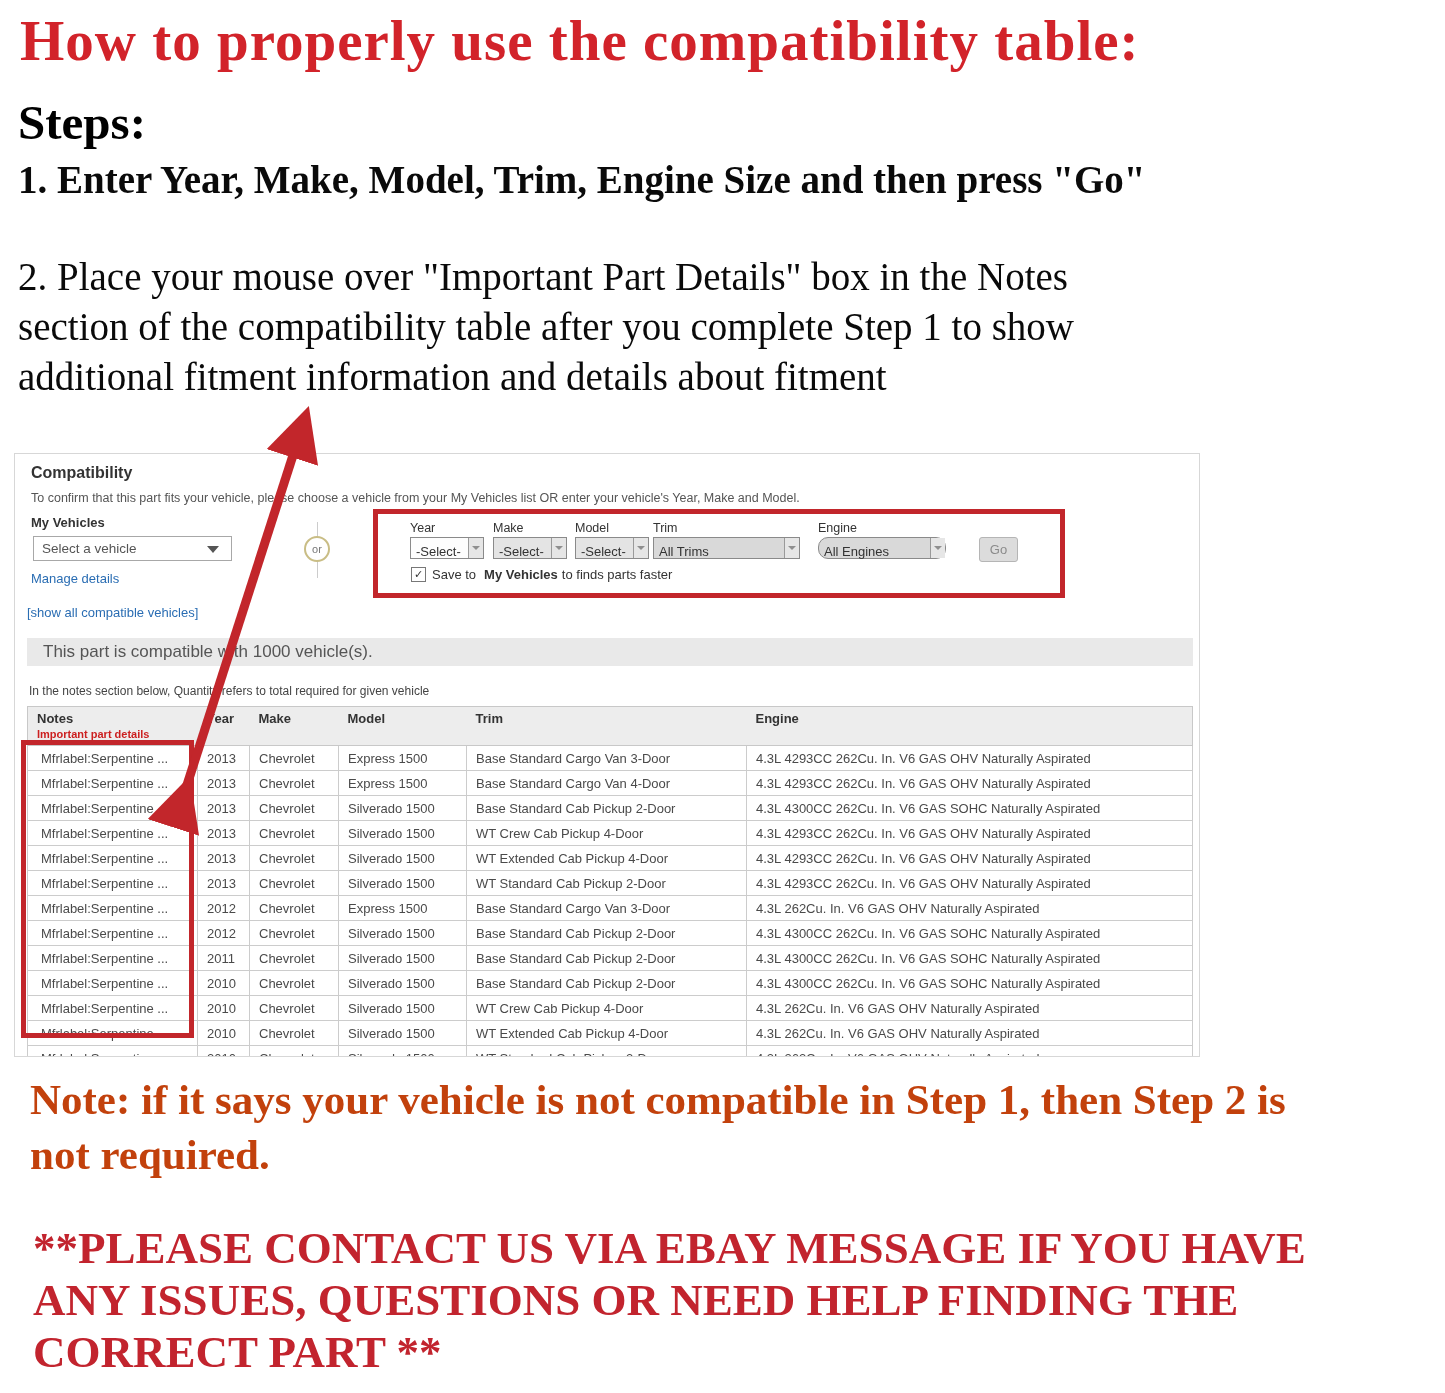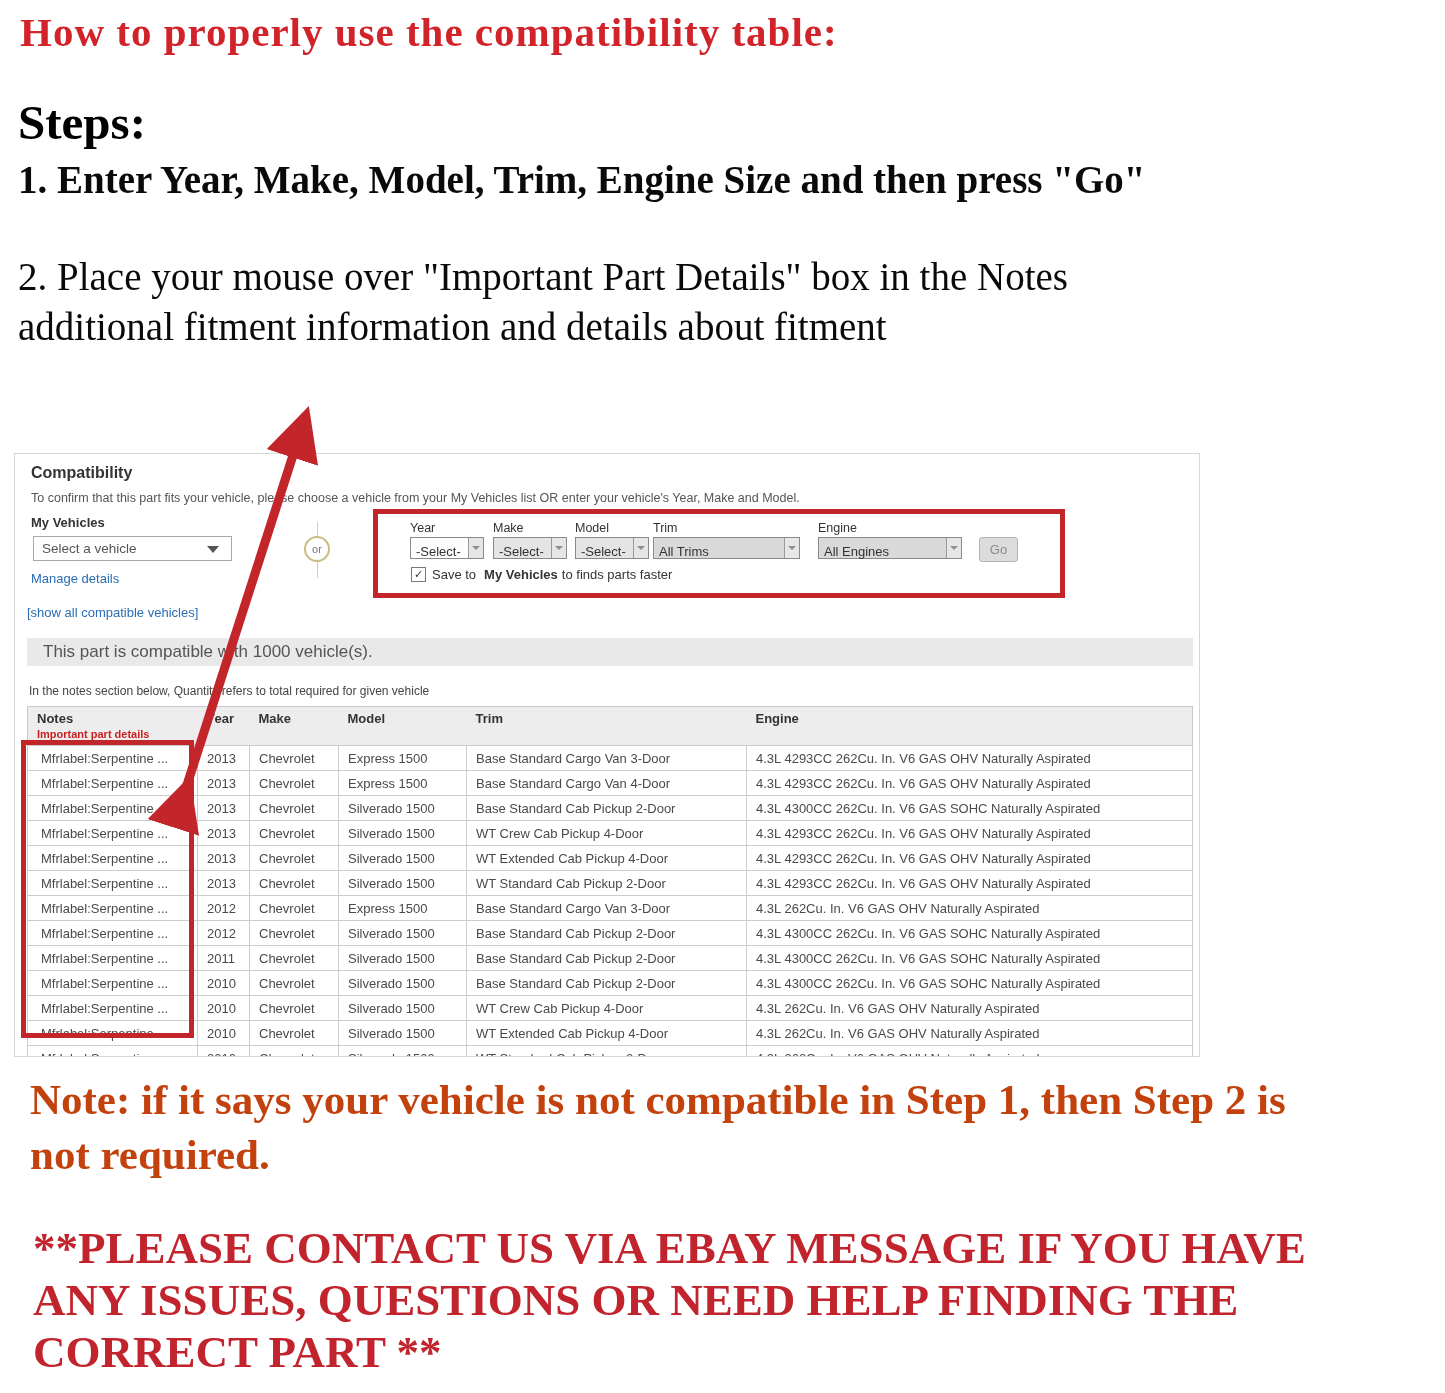--- a/index.html
+++ b/index.html
@@ -1,21 +1,21 @@
 <!DOCTYPE html>
 <html><head>
 <meta charset="utf-8">
 <style>
   html,body{margin:0;padding:0;background:#fff;}
   body{position:relative;width:1445px;height:1393px;overflow:hidden;
        font-family:"Liberation Serif", serif;}
 
   
   .abs{position:absolute;}
-  .page-title{left:20px;top:8px;font-size:41px;font-weight:bold;color:#d2232a;
+  .page-title{left:20px;top:8px;font-size:57px;font-weight:bold;color:#d2232a;
               letter-spacing:1px;white-space:nowrap;}
   .steps-heading{left:18px;top:94px;font-size:49px;font-weight:bold;color:#000;}
   .step1{left:18px;top:157px;font-size:39px;font-weight:bold;color:#0a0a0a;white-space:nowrap;}
   .step2{left:18px;top:252px;font-size:39px;font-weight:normal;color:#0a0a0a;line-height:50px;white-space:nowrap;}
   .note-block{left:30px;top:1072px;font-size:43px;font-weight:bold;color:#c2410c;line-height:55px;white-space:nowrap;}
   .contact-block{left:33px;top:1222px;font-size:45px;font-weight:bold;color:#c2242e;line-height:52px;white-space:nowrap;}
 
   
   .card{left:14px;top:453px;width:1186px;height:604px;background:#fff;
         border:1px solid #d7d7d7;box-sizing:border-box;overflow:hidden;
@@ -83,20 +83,21 @@
   .arrow-svg{left:0;top:0;width:1445px;height:1393px;pointer-events:none;}
 </style>
 </head>
 <body>
 
 <div class="abs page-title">How to properly use the compatibility table:</div>
 <div class="abs steps-heading">Steps:</div>
 <div class="abs step1">1. Enter Year, Make, Model, Trim, Engine Size and then press "Go"</div>
 <div class="abs step2">
   <div>2. Place your mouse over "Important Part Details" box in the Notes</div>
+  <div>section of the compatibility table after you complete Step 1 to show</div>
   <div>additional fitment information and details about fitment</div>
 </div>
 
 <div class="abs card">
   <div class="abs w-title">Compatibility</div>
   <div class="abs w-desc">To confirm that this part fits your vehicle, please choose a vehicle from your My Vehicles list OR enter your vehicle's Year, Make and Model.</div>
 
   <div class="abs mv-label">My Vehicles</div>
   <div class="abs mv-select">
     <span>Select a vehicle</span>
@@ -132,21 +133,21 @@
     </div>
     <div class="fgroup" style="left:275px;">
       <div class="flabel">Trim</div>
       <div class="fselect sel-gray" style="width:147px;">
         <span>All Trims</span>
         <span class="chev"></span>
       </div>
     </div>
     <div class="fgroup" style="left:440px;">
       <div class="flabel">Engine</div>
-      <div class="fselect sel-gray" style="width:144px;">
+      <div class="fselect sel-gray" style="width:128px;border-radius:10px;">
         <span>All Engines</span>
         <span class="chev"></span>
       </div>
     </div>
     <div class="go-btn">Go</div>
     <div class="f-check">
       <span class="checkbox">✓</span>
       <span class="pre">Save to</span>
       <b>My Vehicles</b>
       <span>to finds parts faster</span>

